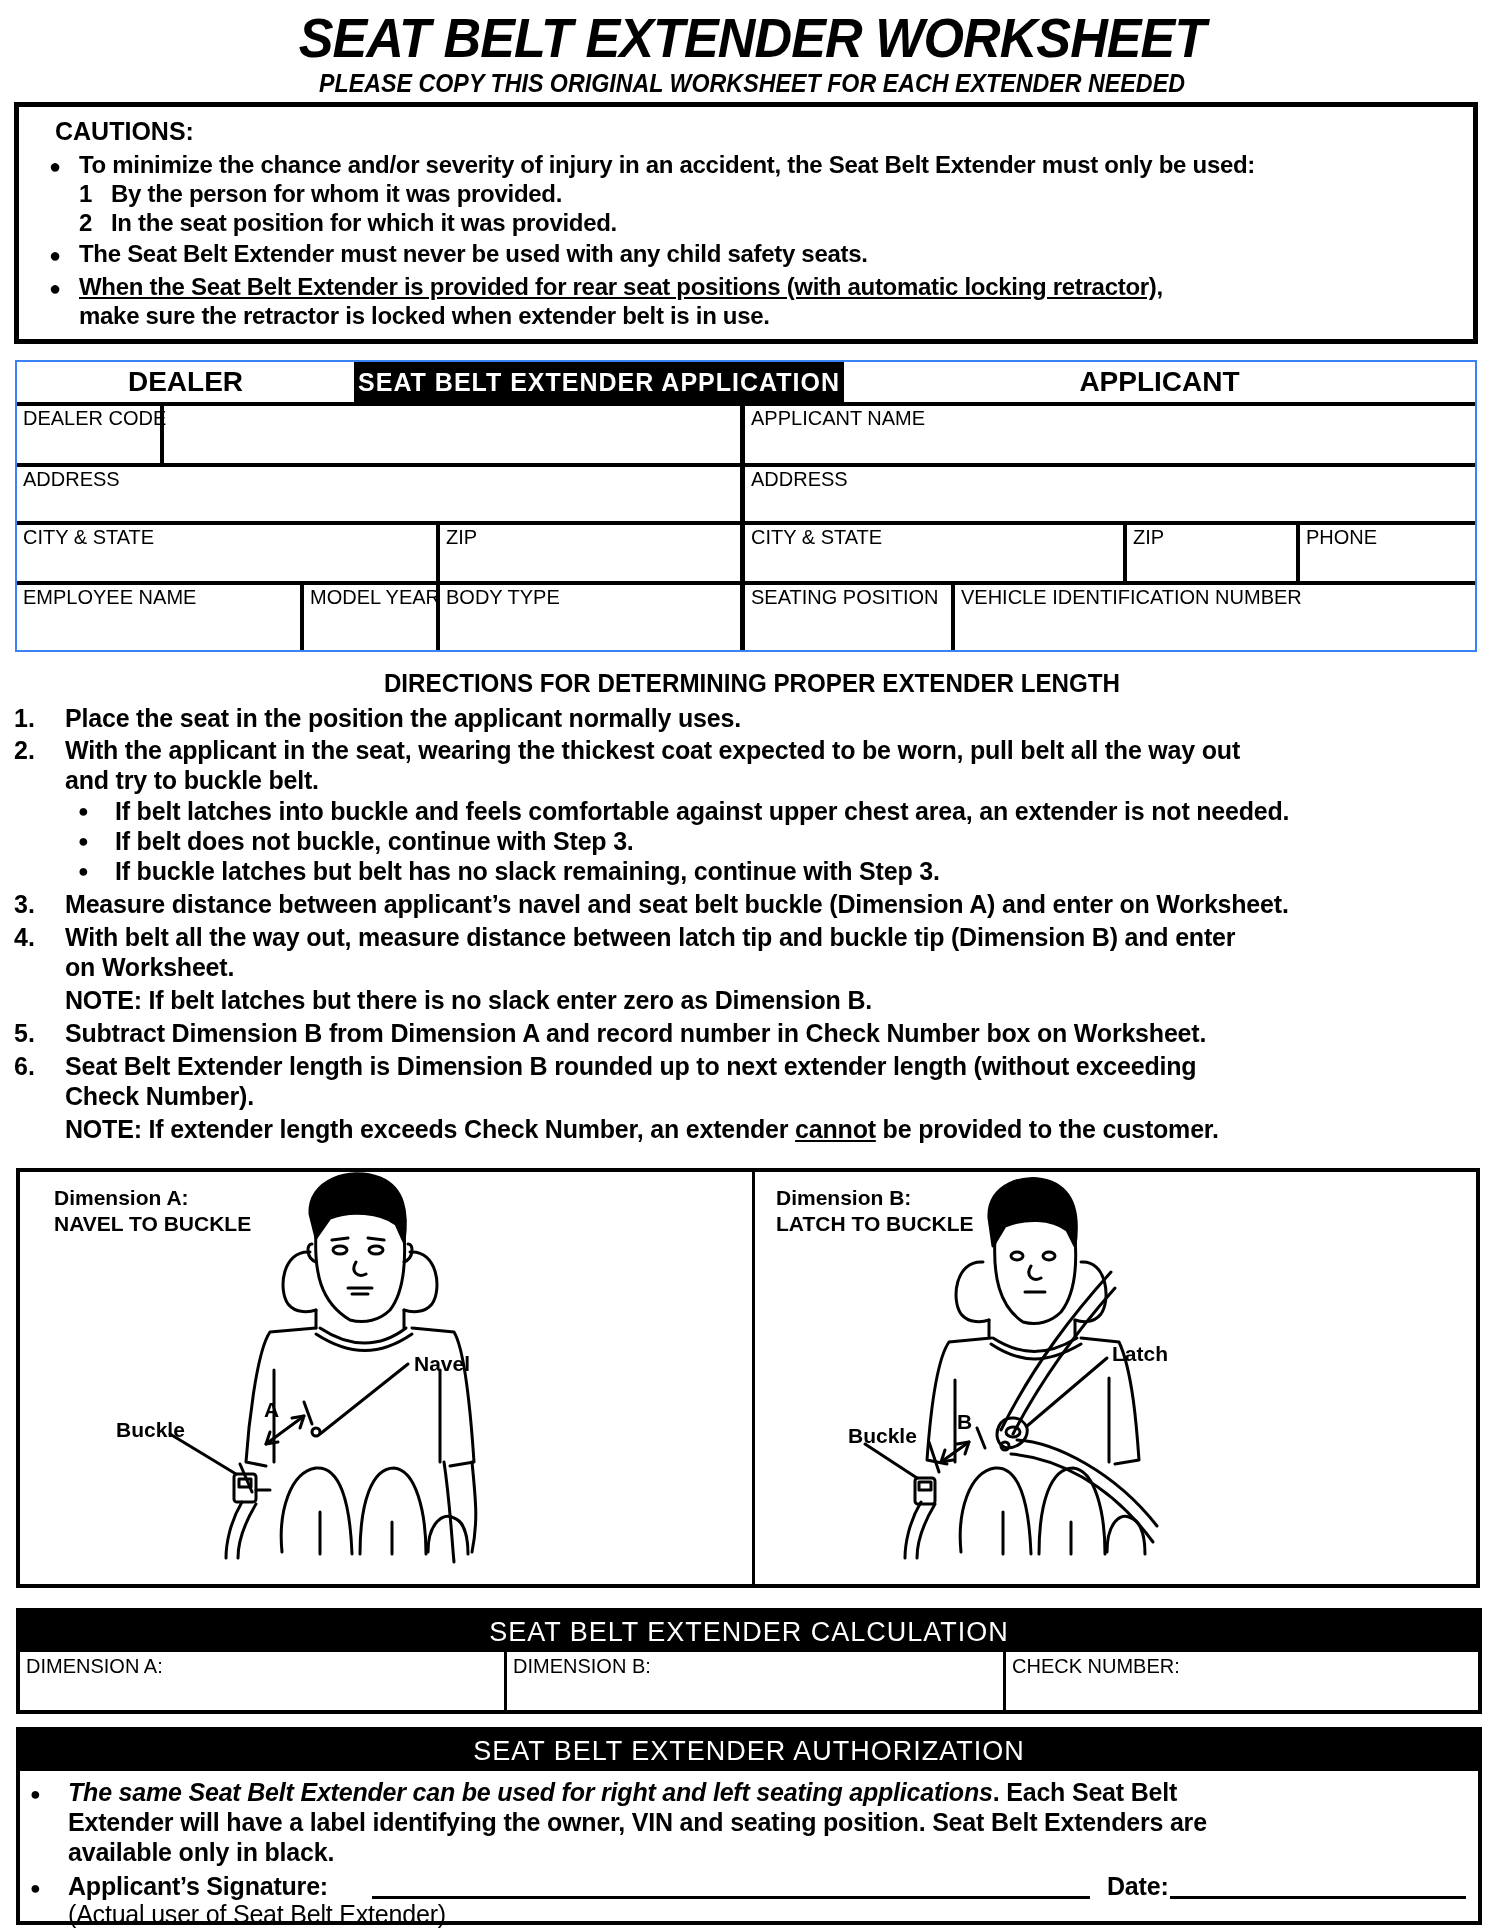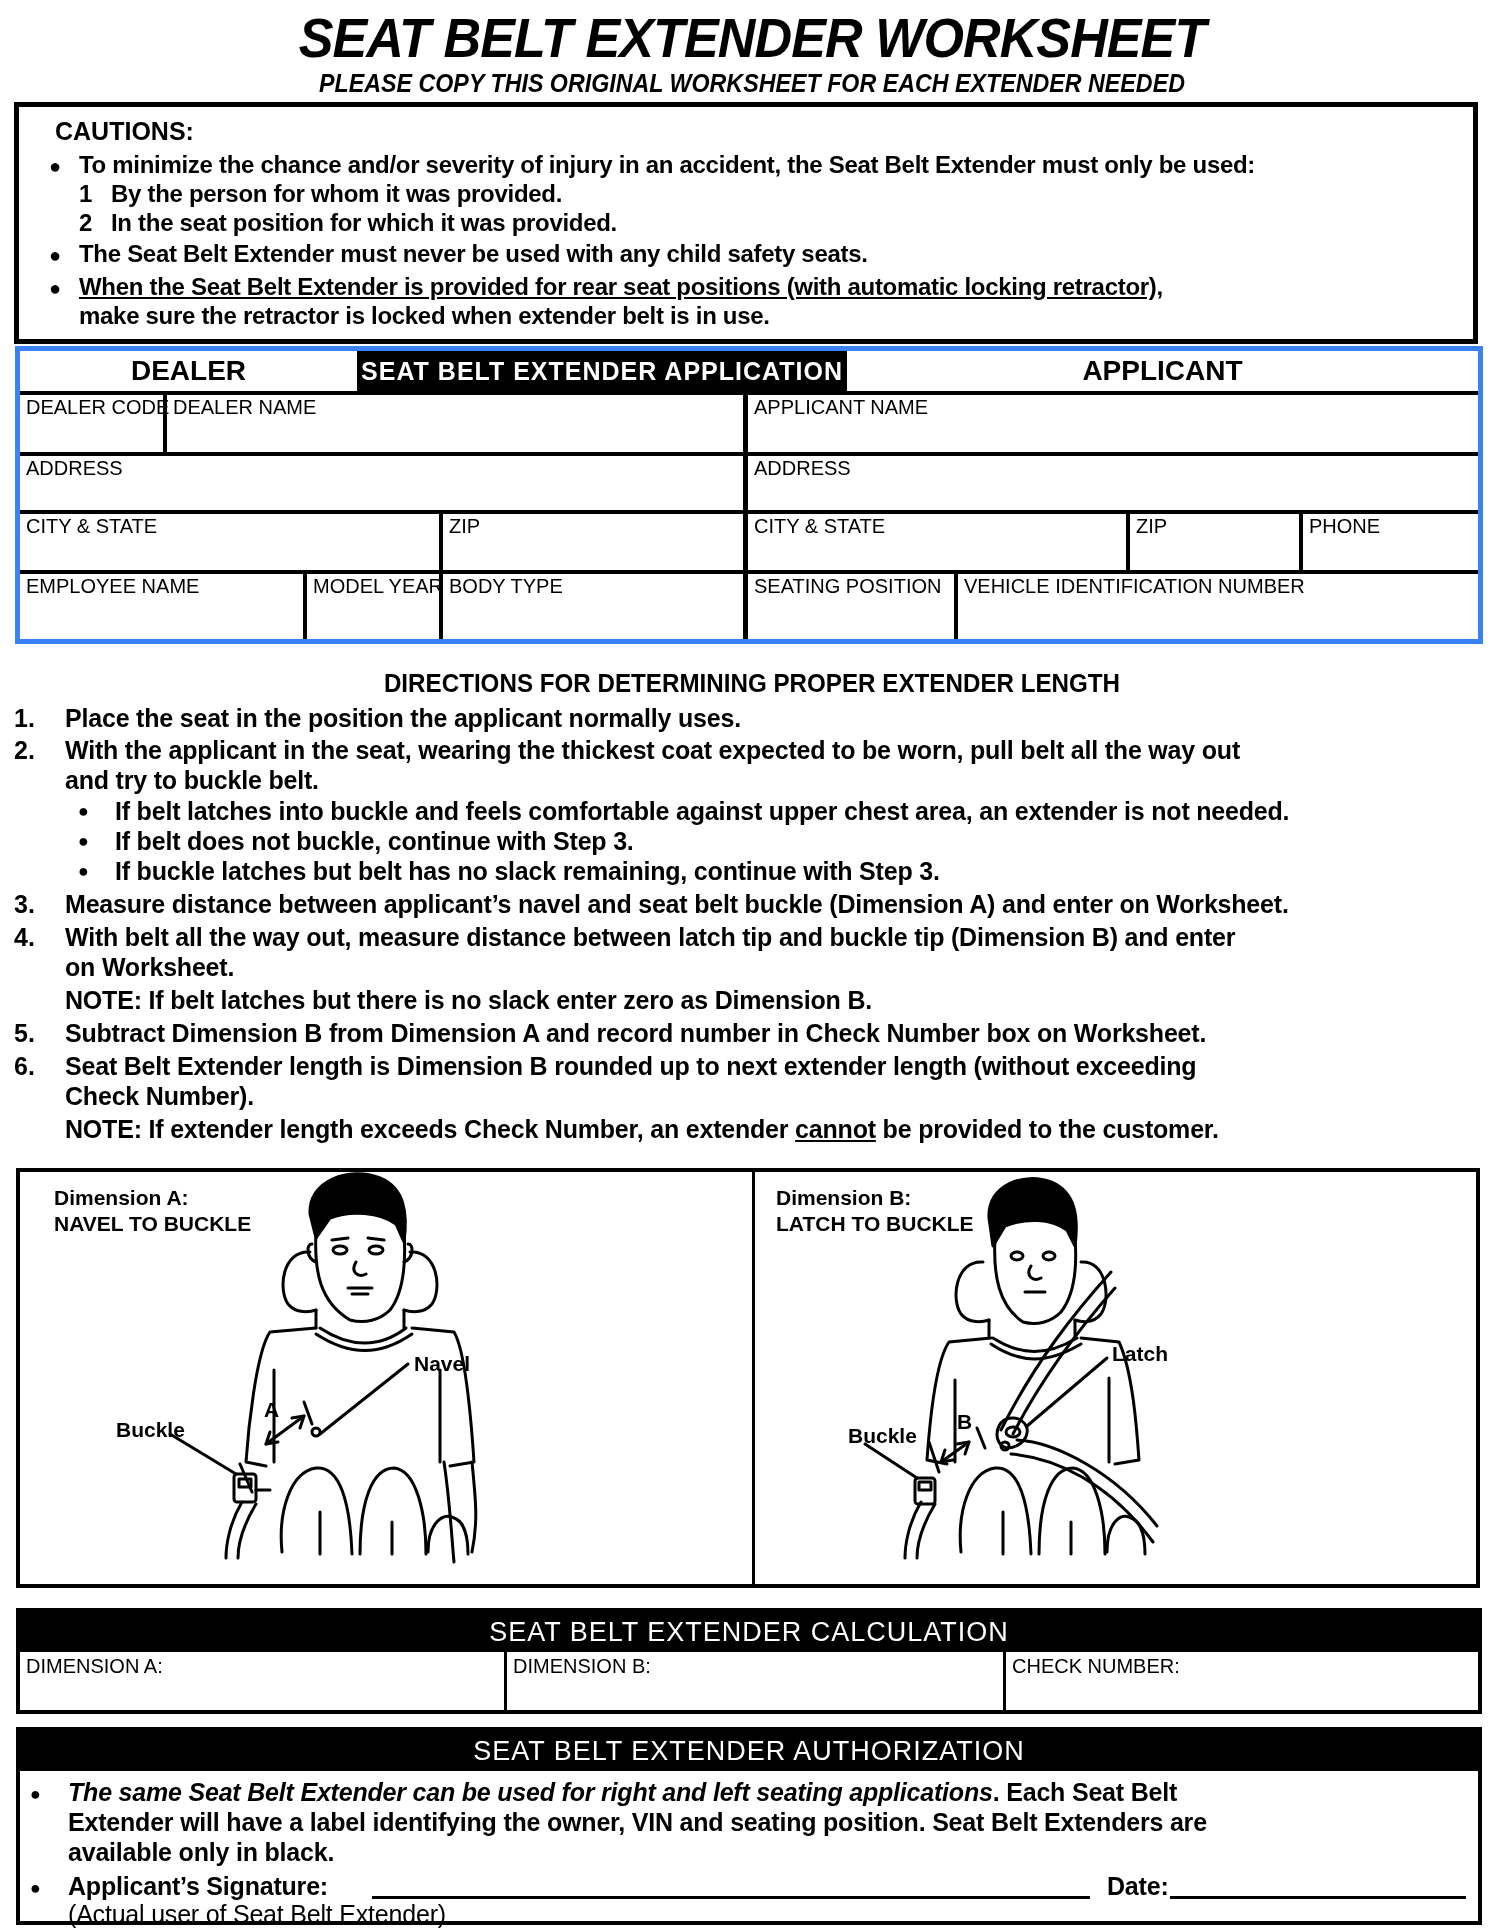--- a/index.html
+++ b/index.html
@@ -10,21 +10,21 @@
   #title { left: 0; width: 1504px; top: 6px; text-align: center; font-weight: bold; font-style: italic; font-size: 56px; letter-spacing: -1px; transform: scaleX(0.93); transform-origin: center; line-height: 64px; }
   #subtitle { left: 0; width: 1504px; top: 68px; text-align: center; font-weight: bold; font-style: italic; font-size: 25px; line-height: 30px; transform: scaleX(0.93); }
 
   
   #cautions { left: 14px; top: 102px; width: 1454px; height: 232px; border: 5px solid #000; box-sizing: content-box; }
   #cautions .heading { position: absolute; left: 36px; top: 10px; font-size: 25px; font-weight: bold; }
   .ctext { position: absolute; font-size: 24px; font-weight: bold; letter-spacing: -0.3px; white-space: nowrap; }
   .bullet { position: absolute; font-size: 20px; font-weight: bold; }
 
   
-  #app { left: 15px; top: 346px; width: 1458px; height: 288px; border: 5px solid #3b82f6; }
+  #app { left: 15px; top: 360px; width: 1458px; height: 288px; border: 2px solid #3b82f6; }
   #app .hdr { position: absolute; top: 0; height: 40px; font-weight: bold; font-size: 28px; line-height: 40px; text-align: center; }
   #app .hdr.black { background: #000; color: #fff; letter-spacing: 1px; }
   .hline { position: absolute; background: #000; height: 4px; }
   .vline { position: absolute; background: #000; width: 4px; }
   .flabel { position: absolute; font-size: 20px; white-space: nowrap; line-height: 20px; }
   .field { position: absolute; cursor: text; }
 
   
   #dirTitle { left: 0; width: 1504px; top: 666px; text-align: center; font-weight: bold; font-size: 26px; line-height: 34px; transform: scaleX(0.93); }
   .dline { position: absolute; font-size: 25px; font-weight: bold; white-space: nowrap; line-height: 30px; letter-spacing: -0.2px; }
@@ -81,23 +81,20 @@
   <div class="vline" style="left:143px;top:40px;height:63px;"></div>
   <div class="vline" style="left:419px;top:159px;height:64px;"></div>
   <div class="vline" style="left:283px;top:219px;height:69px;"></div>
   <div class="vline" style="left:419px;top:219px;height:69px;"></div>
   <div class="vline" style="left:1106px;top:159px;height:62px;"></div>
   <div class="vline" style="left:1279px;top:159px;height:62px;"></div>
   <div class="vline" style="left:934px;top:219px;height:69px;"></div>
 
   <div class="field" style="left:0;top:44px;width:143px;height:57px;">
     <span class="flabel" style="left:6px;top:2px;">DEALER CODE</span>
-  </div>
-  <div class="field" style="left:147px;top:44px;width:576px;height:57px;">
-    <span class="flabel" style="left:6px;top:2px;">DEALER NAME</span>
   </div>
   <div class="field" style="left:0;top:105px;width:723px;height:54px;">
     <span class="flabel" style="left:6px;top:2px;">ADDRESS</span>
   </div>
   <div class="field" style="left:0;top:163px;width:419px;height:56px;">
     <span class="flabel" style="left:6px;top:2px;">CITY &amp; STATE</span>
   </div>
   <div class="field" style="left:423px;top:163px;width:300px;height:56px;">
     <span class="flabel" style="left:6px;top:2px;">ZIP</span>
   </div>

